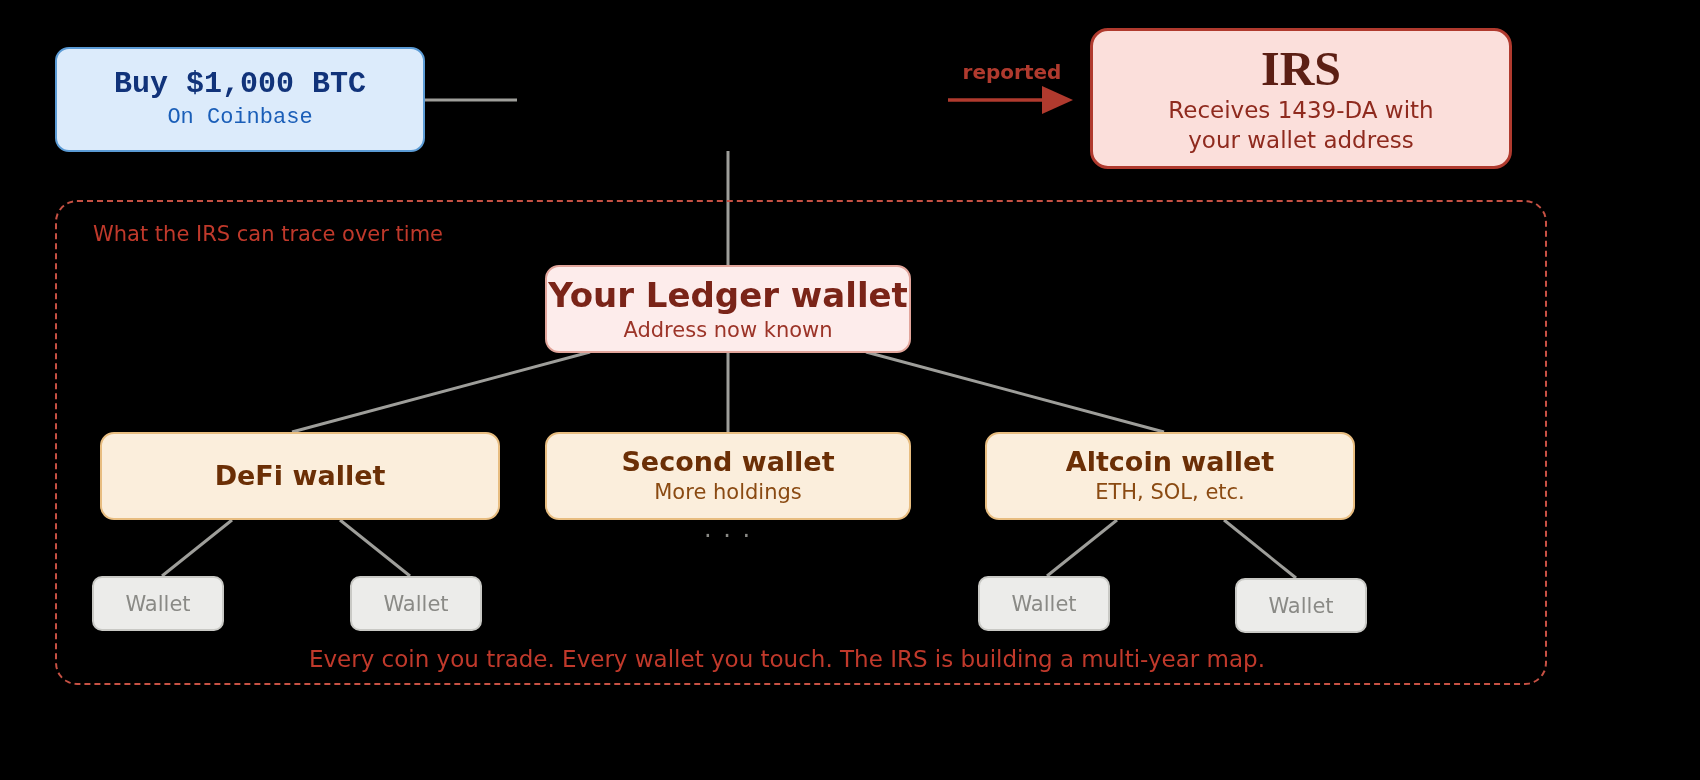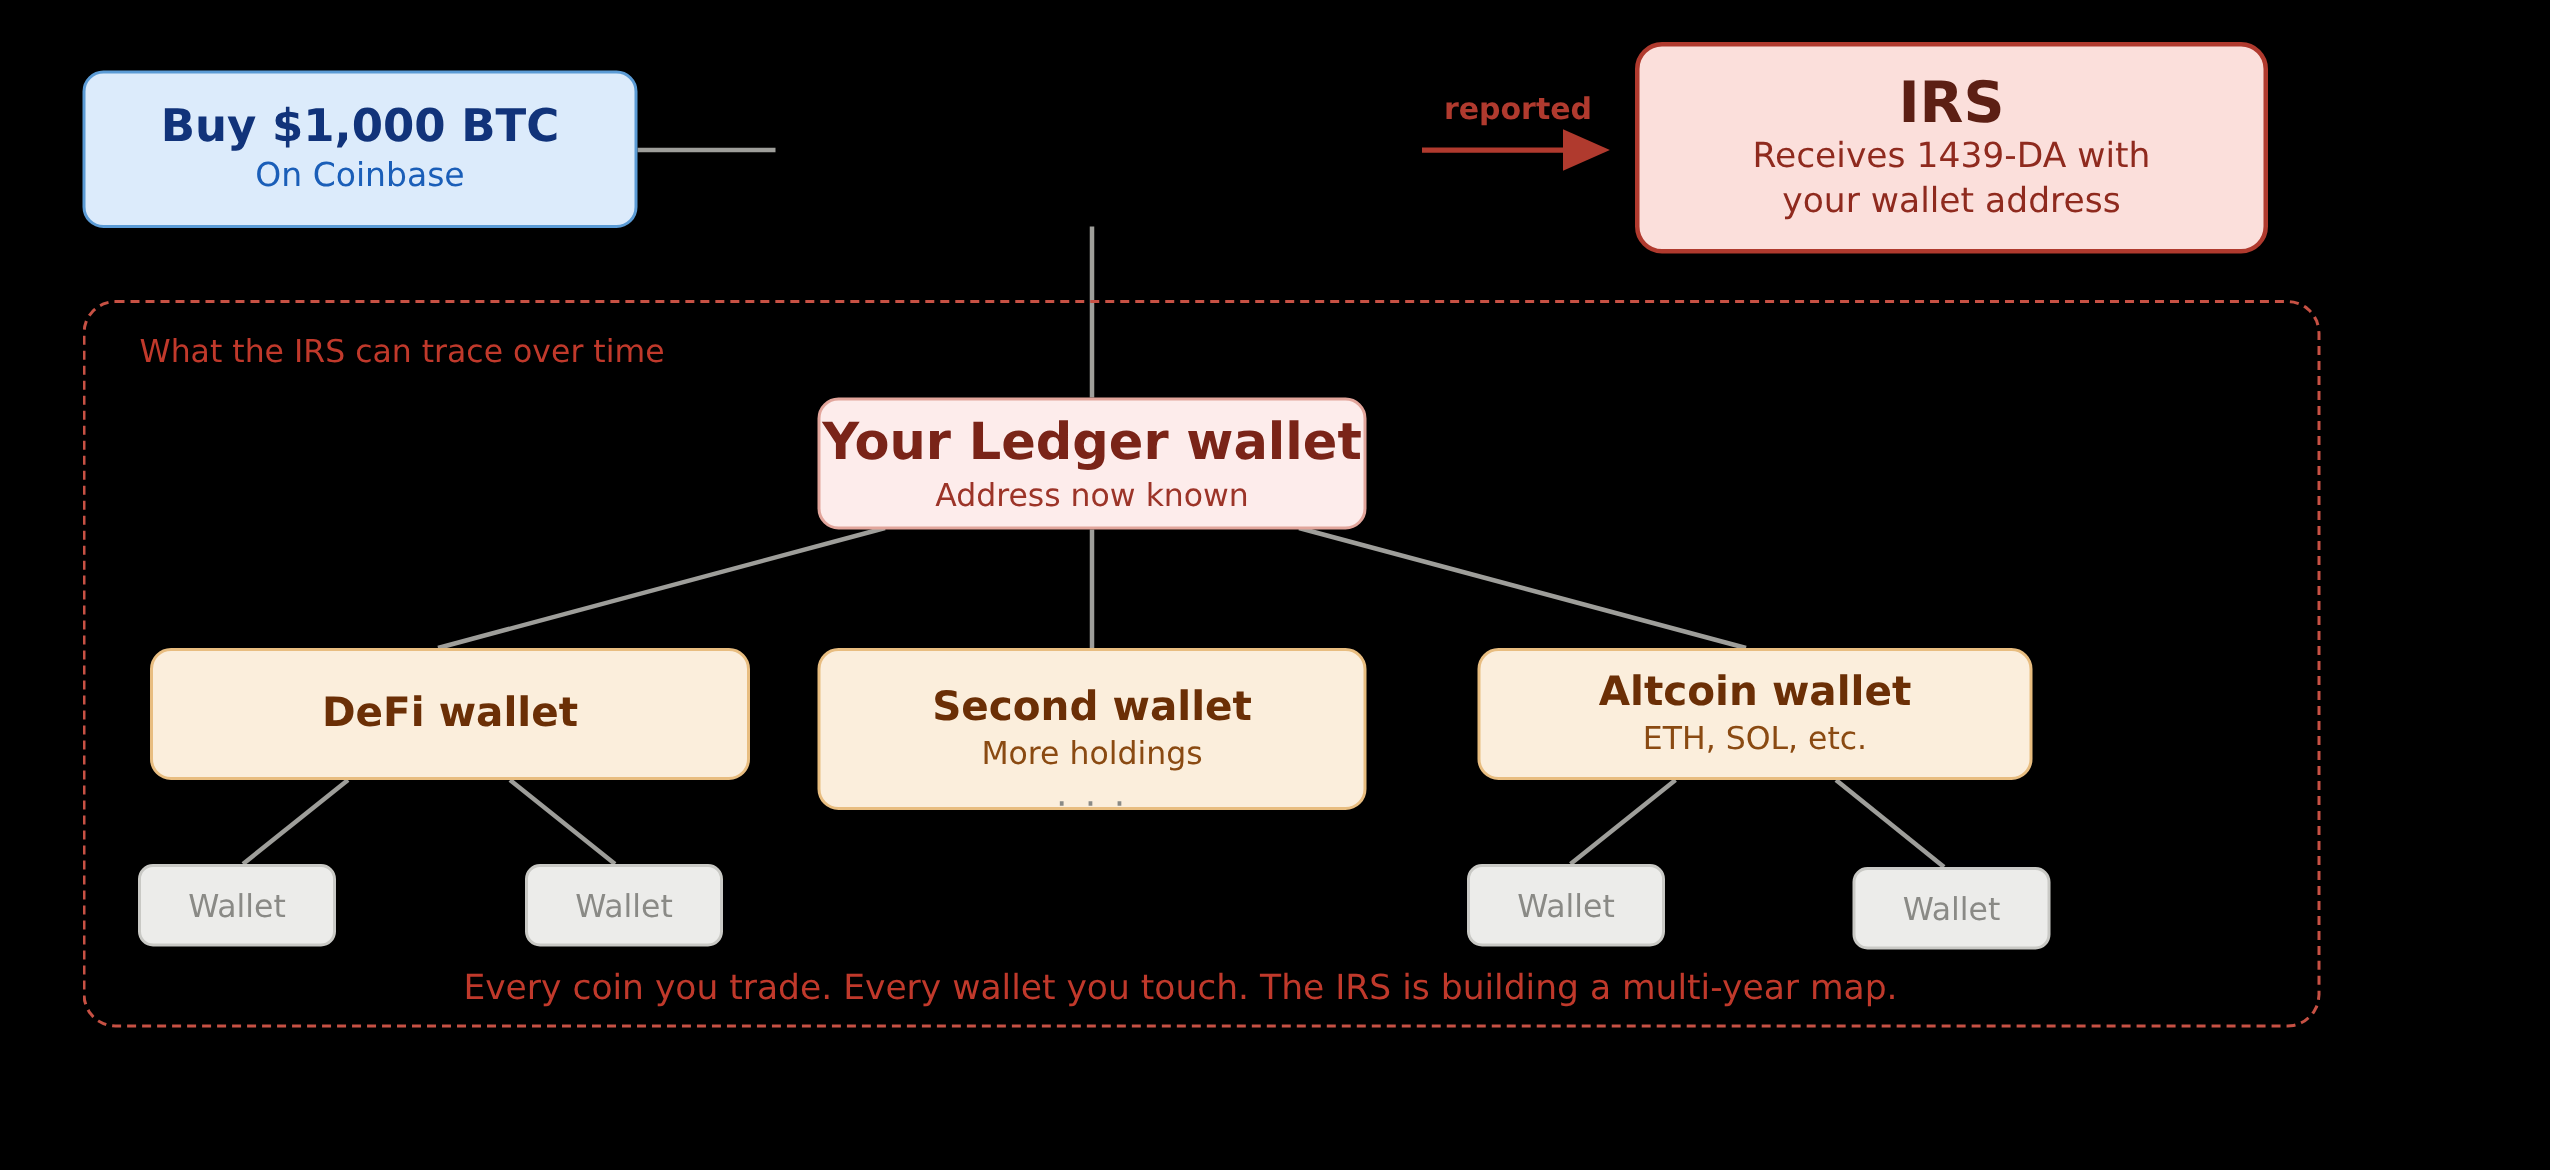--- a/index.html
+++ b/index.html
@@ -12,30 +12,30 @@
     --leaf-bg:#ececea; --leaf-border:#c9c9c5; --leaf-text:#8a8a86;
     --line-gray:#9e9e9a; --caption-text:#c0392b;
   }
   html,body{margin:0;padding:0;background:var(--background);}
   body{font-family:"DejaVu Sans","Liberation Sans",sans-serif;}
   .stage{position:relative;width:1700px;height:780px;background:var(--background);overflow:hidden;}
   .connectors{position:absolute;left:0;top:0;z-index:0;}
   .gray-line{stroke:var(--line-gray);stroke-width:3;}
   .red-line{stroke:var(--arrow-red);stroke-width:3.5;}
   .node{position:absolute;z-index:2;box-sizing:border-box;display:flex;flex-direction:column;align-items:center;justify-content:center;text-align:center;border-radius:14px;}
-  .node-blue{background:var(--blue-bg);border:2px solid var(--blue-border);}
+  .node-blue{background:var(--blue-bg);border:2px solid var(--blue-border);font-family:Liberation Mono, monospace;}
   .node-pink{background:var(--pink-bg);border:2px solid var(--pink-border);}
   .node-irs{background:var(--irs-bg);border:3px solid var(--irs-border);border-radius:18px;}
   .node-tan{background:var(--tan-bg);border:2px solid var(--tan-border);}
   .node-leaf{background:var(--leaf-bg);border:2px solid var(--leaf-border);border-radius:10px;}
   .t-blue{color:var(--blue-title);font-size:30px;font-weight:bold;line-height:1.25;}
   .s-blue{color:var(--blue-sub);font-size:22px;line-height:1.3;}
   .t-pink{color:var(--pink-title);font-size:30px;font-weight:bold;line-height:1.25;}
   .s-pink{color:var(--pink-sub);font-size:22px;line-height:1.3;}
-  .t-irs{color:var(--irs-title);font-size:38px;font-weight:bold;line-height:1.15;}
+  .t-irs{color:var(--irs-title);font-size:48px;font-weight:bold;line-height:1.15;font-family:Liberation Serif, serif;}
   .s-irs{color:var(--irs-body);font-size:23px;line-height:1.3;white-space:pre-line;}
   .t-mid{color:var(--pink-title);font-size:34px;font-weight:bold;line-height:1.25;}
   .s-mid{color:var(--pink-sub);font-size:21px;line-height:1.3;}
   .t-tan{color:var(--tan-title);font-size:27px;font-weight:bold;line-height:1.25;}
   .s-tan{color:var(--tan-sub);font-size:21px;line-height:1.3;}
   .leaf-label{color:var(--leaf-text);font-size:21px;}
   .reported-label{position:absolute;z-index:3;left:952;top:60px;width:120px;text-align:center;color:var(--arrow-red);font-size:20px;font-weight:bold;}
   .reported-label{left:952px;}
   .trace-region{position:absolute;z-index:1;left:55px;top:200px;width:1492px;height:485px;border:2.5px dashed var(--dashed-border);border-radius:22px;box-sizing:border-box;}
   .trace-title{position:absolute;z-index:2;left:93px;top:222px;color:var(--trace-text);font-size:21px;}
@@ -84,21 +84,21 @@
 
   <div class="node node-pink" style="left:545px;top:265px;width:366px;height:88px;">
     <div class="t-mid">Your Ledger wallet</div>
     <div class="s-mid">Address now known</div>
   </div>
 
   <div class="node node-tan" style="left:100px;top:432px;width:400px;height:88px;">
     <div class="t-tan">DeFi wallet</div>
   </div>
 
-  <div class="node node-tan" style="left:545px;top:432px;width:366px;height:108px;">
+  <div class="node node-tan" style="left:545px;top:432px;width:366px;height:88px;">
     <div class="t-tan">Second wallet</div>
     <div class="s-tan">More holdings</div>
   </div>
 
   <div class="node node-tan" style="left:985px;top:432px;width:370px;height:88px;">
     <div class="t-tan">Altcoin wallet</div>
     <div class="s-tan">ETH, SOL, etc.</div>
   </div>
 
   <div class="ellipsis">· · ·</div>

